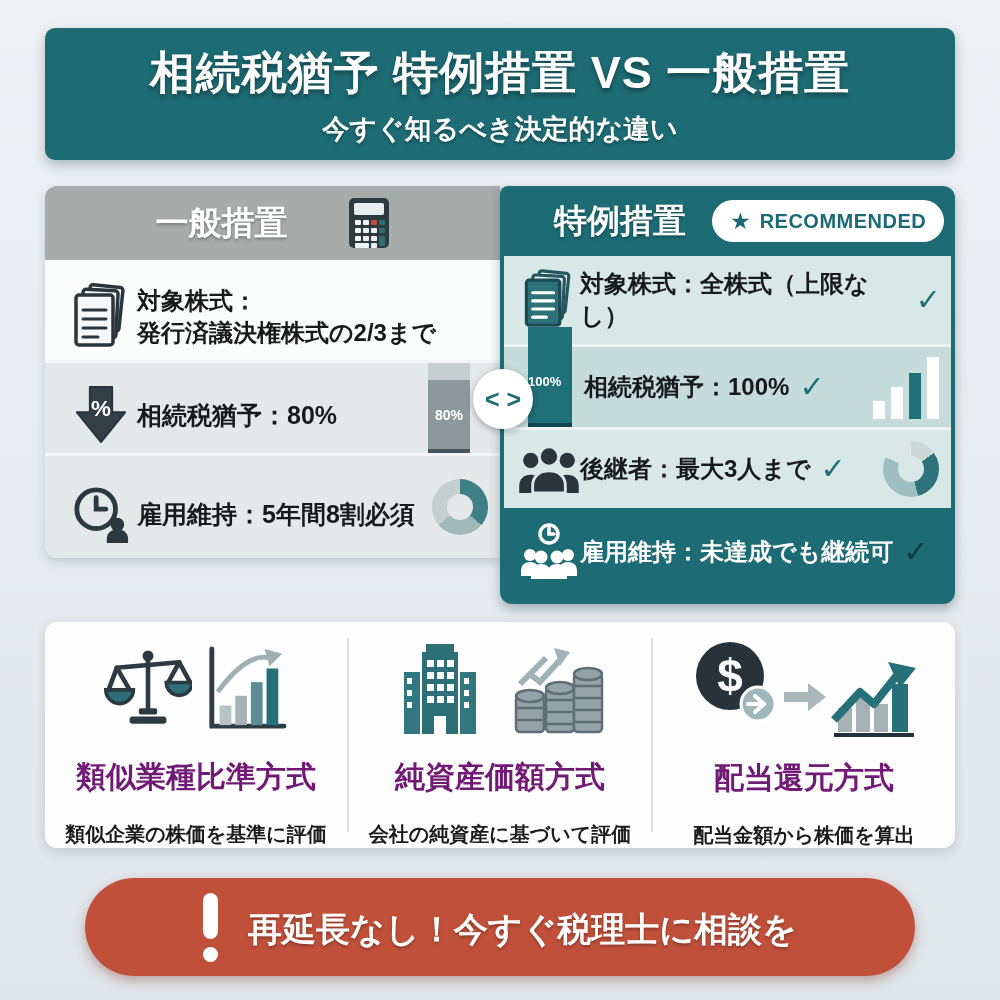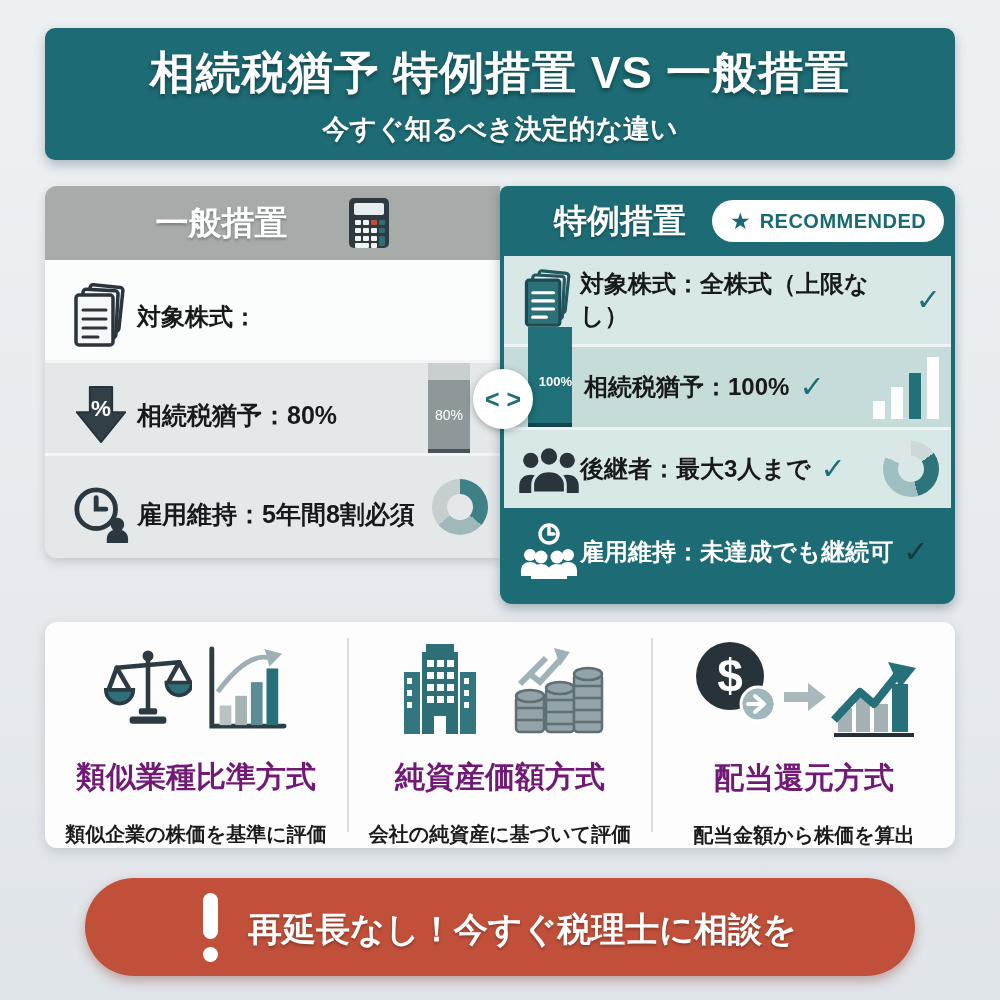--- a/index.html
+++ b/index.html
@@ -45,24 +45,24 @@
   .s-r4{height:88px;background:#1d6b74;}
   .s-r4 .row-text{color:#fff;}
   .s-lead{flex:0 0 62px;display:flex;justify-content:center;align-items:center;}
   .check{font-size:30px;font-weight:900;color:#1e6f78;margin-left:10px;line-height:1;}
   .check-dark{color:#143840;}
 
   .bar80{position:absolute;right:30px;bottom:0;width:42px;height:86px;
     background:linear-gradient(180deg,#c9cfd1 0 20%,#8e989b 20% 100%);
     border-bottom:4px solid #49545a;z-index:2;}
   .bar80 span{position:absolute;bottom:26px;left:0;width:100%;text-align:center;
-    color:#fff;font-size:14px;font-weight:400;}
+    color:#fff;font-size:14px;font-weight:700;}
   .bar100{position:absolute;left:24px;bottom:0;width:44px;height:96px;background:#20707a;
     border-bottom:4px solid #12454d;z-index:2;}
-  .bar100 span{position:absolute;bottom:34px;left:0;width:100%;text-align:right;
+  .bar100 span{position:absolute;bottom:34px;left:0;width:100%;text-align:left;
     color:#fff;font-size:13px;font-weight:700;}
 
   .minibar{position:absolute;right:12px;bottom:8px;display:flex;align-items:flex-end;gap:6px;}
   .minibar i{display:block;width:12px;}
   .chartbars{position:absolute;right:16px;bottom:10px;display:flex;align-items:flex-end;gap:5px;
     border-bottom:3px solid #2b353b;padding:0 4px;}
   .chartbars i{display:block;width:12px;}
 
   .donut{position:absolute;right:12px;top:50%;transform:translateY(-50%);width:56px;height:56px;
     border-radius:50%;display:flex;align-items:center;justify-content:center;}
@@ -145,20 +145,21 @@
             <g stroke="#2b353b" stroke-width="3" stroke-linecap="round">
               <line x1="13" y1="27" x2="36" y2="27"></line>
               <line x1="13" y1="36" x2="36" y2="36"></line>
               <line x1="13" y1="45" x2="36" y2="45"></line>
               <line x1="13" y1="54" x2="28" y2="54"></line>
             </g>
           </svg>
         </span>
         <span class="two-line">
           <span style="display:block">対象株式：</span>
+          <span style="display:block">発行済議決権株式の2/3まで</span>
         </span>
       </div>
 
       <div class="g-row g-r2">
         <span class="lead-icon">
           <svg width="56" height="60" viewBox="0 0 60 64">
             <path d="M18 2 h24 v27 h14 L30 61 L4 29 h14 Z" fill="#323f46" stroke="#27333a" stroke-width="2" stroke-linejoin="round"></path>
             <text x="30" y="33" text-anchor="middle" font-size="24" font-weight="bold" fill="#fff">%</text>
           </svg>
         </span>

